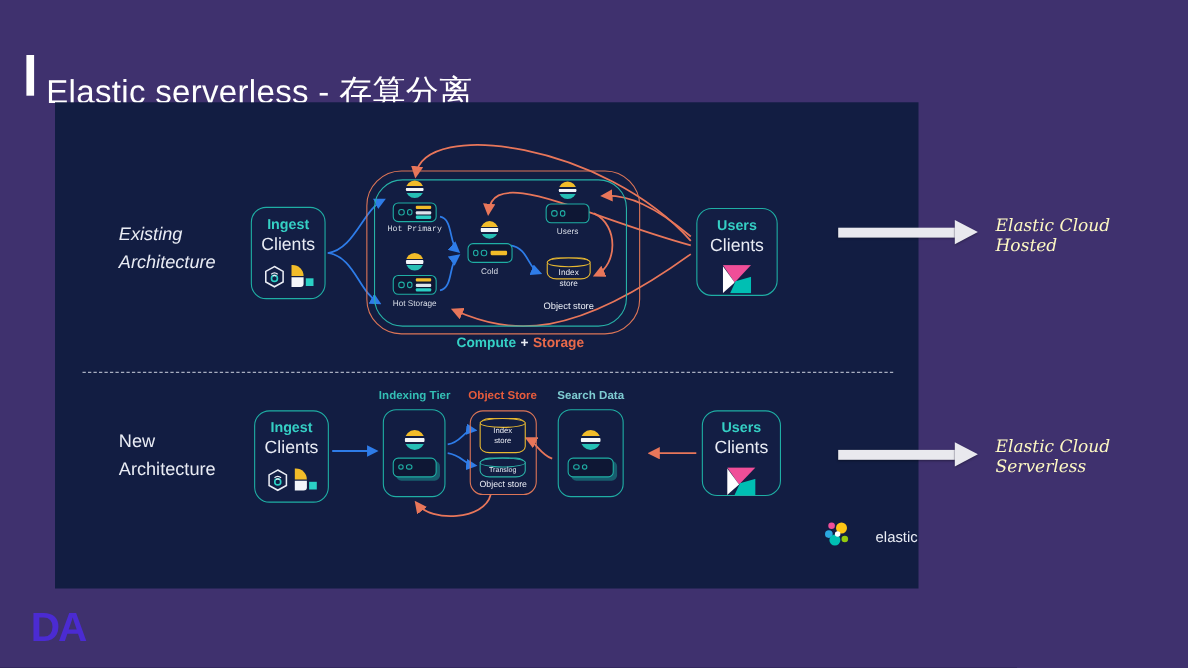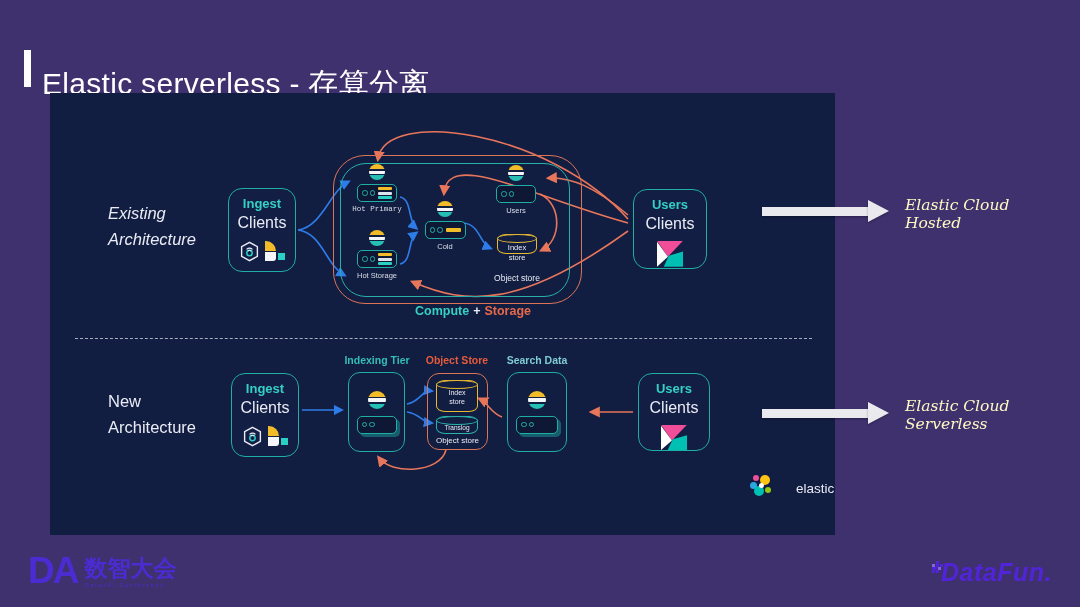--- a/index.html
+++ b/index.html
@@ -334,24 +334,16 @@
 
   <div class="block-arrow" style="left:762px;top:402px;">
     <div class="shaft"></div>
       <div class="head"></div>
   </div>
   <div class="annot" style="left:905px;top:398px;">Elastic Cloud
 Serverless</div>
 
   <div id="da-logo">
     <div class="da-text">DA</div>
-    <div class="da-right">
-      <div class="da-cn">数智大会</div>
-      <div class="da-sub">Data+AI Conference</div>
-    </div>
-  </div>
-
-  <div id="datafun">
-    <div class="df-dots"></div>
-    <div class="df-text">DataFun.</div>
-  </div>
+  </div>
+
 
 </div>
 
 </body></html>

